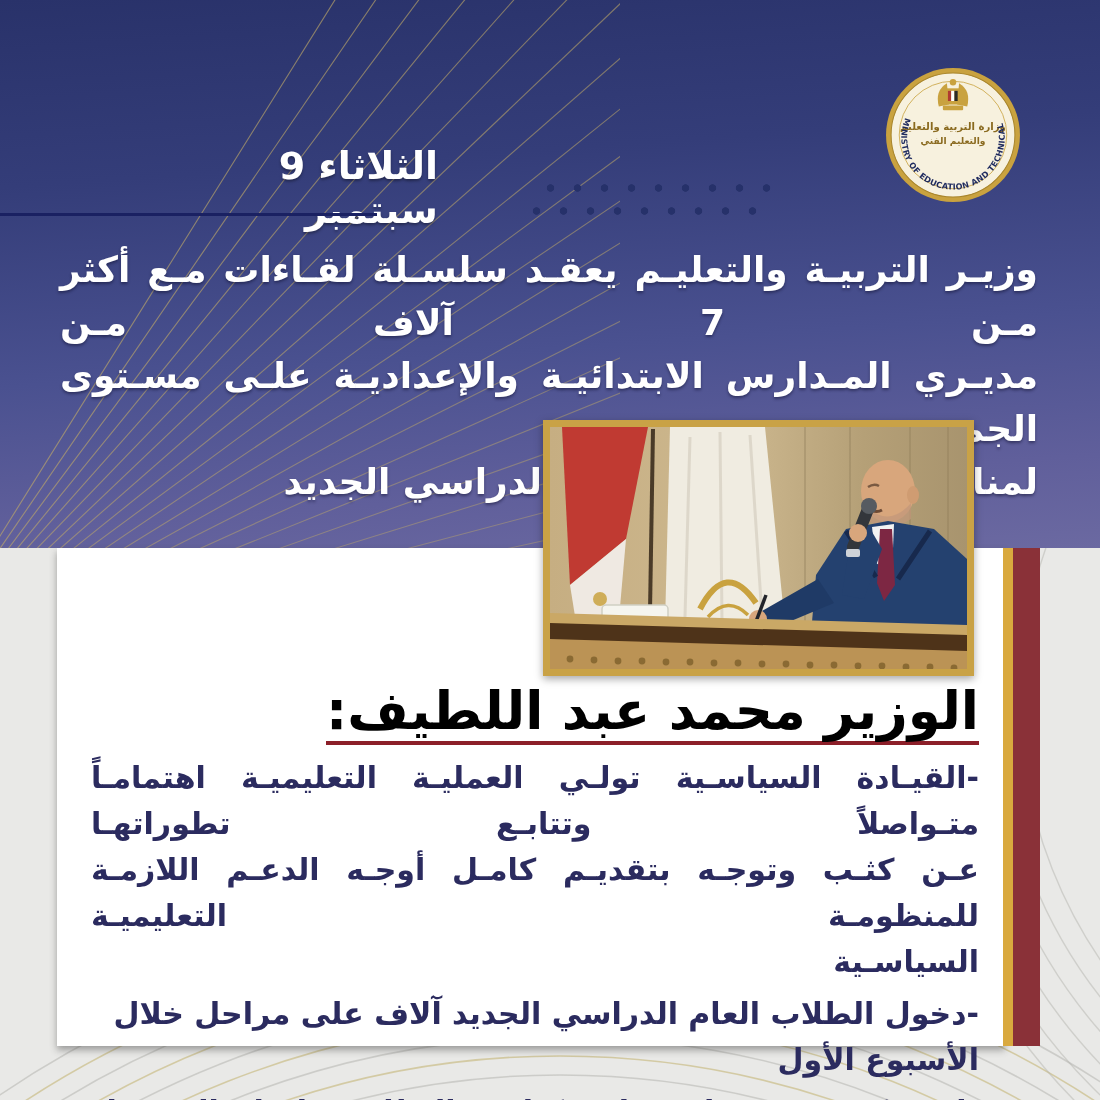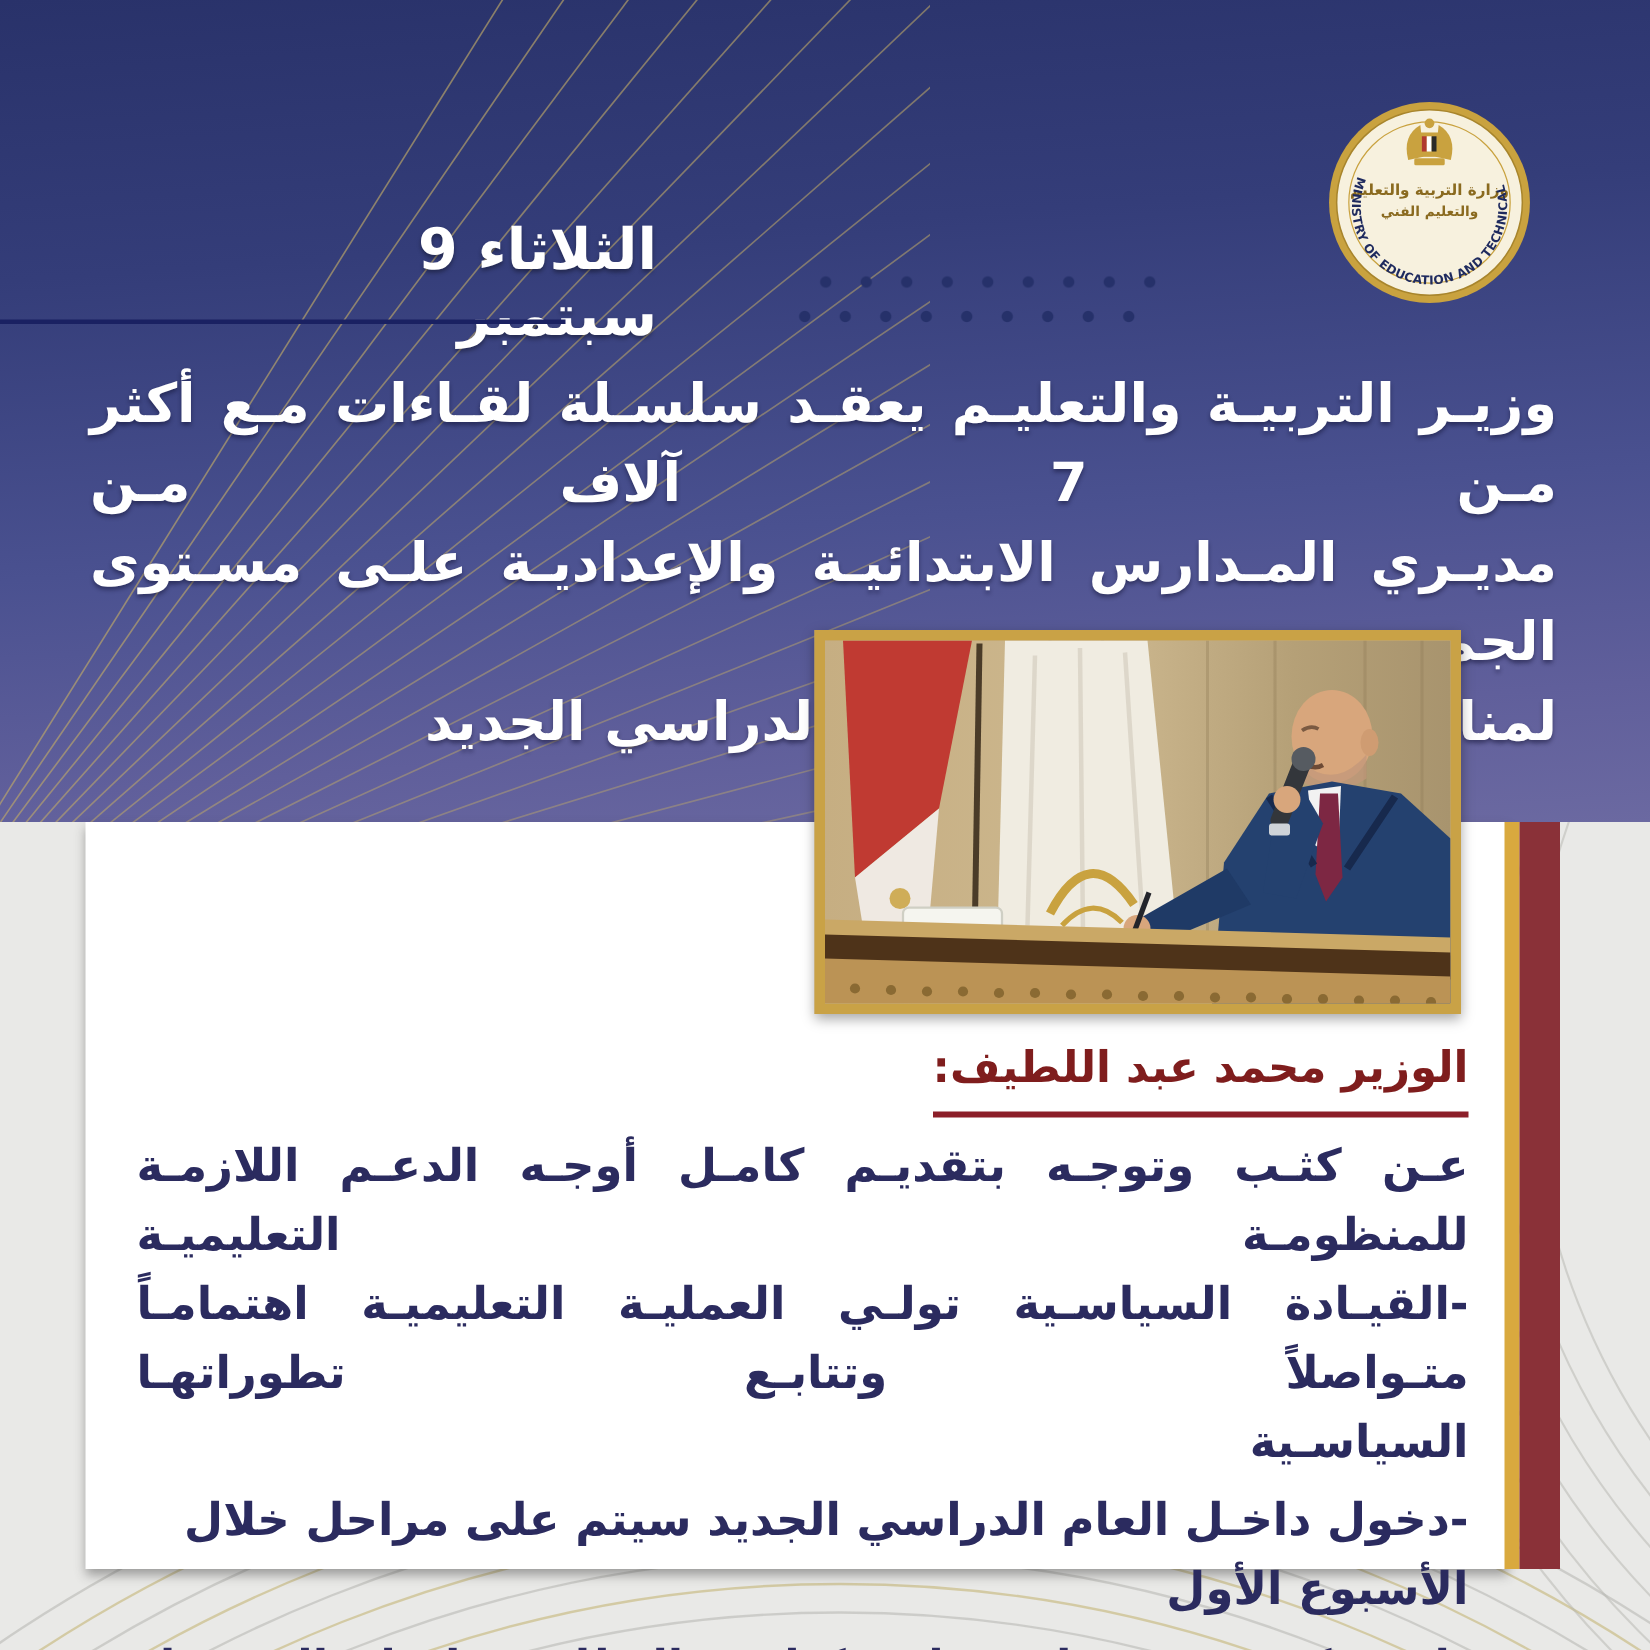--- a/index.html
+++ b/index.html
@@ -30,21 +30,21 @@
   #logo{position:absolute;left:884px;top:66px;width:138px;height:138px;z-index:6;}
 
   
   #bottom{position:absolute;left:0;top:548px;width:1100px;height:552px;background:#e9e9e7;}
   #bottom-arcs{position:absolute;left:0;top:0;width:1100px;height:552px;}
 
   
   #card{position:absolute;left:57px;top:548px;width:948px;height:498px;background:#ffffff;
         box-shadow:0 4px 7px rgba(60,60,60,.45);z-index:2;}
   #card-inner{padding:136px 26px 0 34px;direction:rtl;}
-  #card-title{display:inline-block;margin:0 0 10px 0;color:#7f1d1d;font-size:29px;font-weight:bold;
+  #card-title{display:inline-block;margin:0 0 10px 0;color:#000000;font-size:53px;font-weight:bold;
               line-height:54px;border-bottom:4px solid #8c1f29;padding-bottom:3px;}
   .title-row{text-align:right;}
   #card-body{color:#2b2b5f;font-size:30px;font-weight:bold;line-height:46px;}
   #card-body p{margin:0 0 6px 0;}
   #card-body .j{text-align:justify;text-align-last:justify;}
   #card-body .r{text-align:right;}
   #gold-strip{position:absolute;left:1003px;top:548px;width:10px;height:498px;background:#d9a93e;z-index:2;}
   #maroon-strip{position:absolute;left:1013px;top:548px;width:27px;height:498px;background:#8a3138;z-index:2;}
 
   
@@ -143,26 +143,26 @@
       </svg>
   </div>
 
   <div id="card">
     <div id="card-inner">
       <div class="title-row">
         <h2 id="card-title">الوزير محمد عبد اللطيف:</h2>
       </div>
       <div id="card-body">
         <p>
+          <span class="j" style="display:block">-القيـادة السياسـية تولـي العمليـة التعليميـة اهتمامـاً متـواصلاً وتتابـع تطوراتهـا</span>
           <span class="j" style="display:block">عـن كثـب وتوجـه بتقديـم كامـل أوجـه الدعـم اللازمـة للمنظومـة التعليميـة</span>
-          <span class="j" style="display:block">-القيـادة السياسـية تولـي العمليـة التعليميـة اهتمامـاً متـواصلاً وتتابـع تطوراتهـا</span>
           <span class="r" style="display:block">السياسـية</span>
         </p>
         <p>
-          <span class="r" style="display:block">-دخول داخـل العام الدراسي الجديد سيتم على مراحل خلال الأسبوع الأول</span>
+          <span class="r" style="display:block">-دخول الطلاب العام الدراسي الجديد آلاف على مراحل خلال الأسبوع الأول</span>
         </p>
         <p>
           <span class="j" style="display:block">-لـن يكـون مقبـولا تجـاوز كثافـة الـطلاب داخـل الفصـول عـن 50 طالبـا أو وجـود</span>
 
         </p>
       </div>
     </div>
   </div>
   <div id="gold-strip"></div>
   <div id="maroon-strip"></div>

